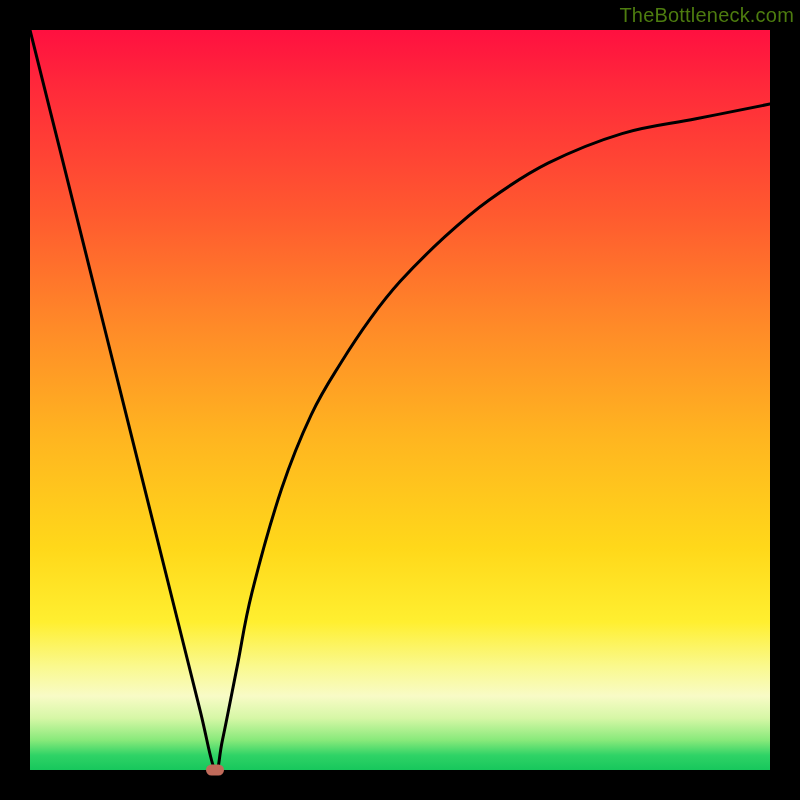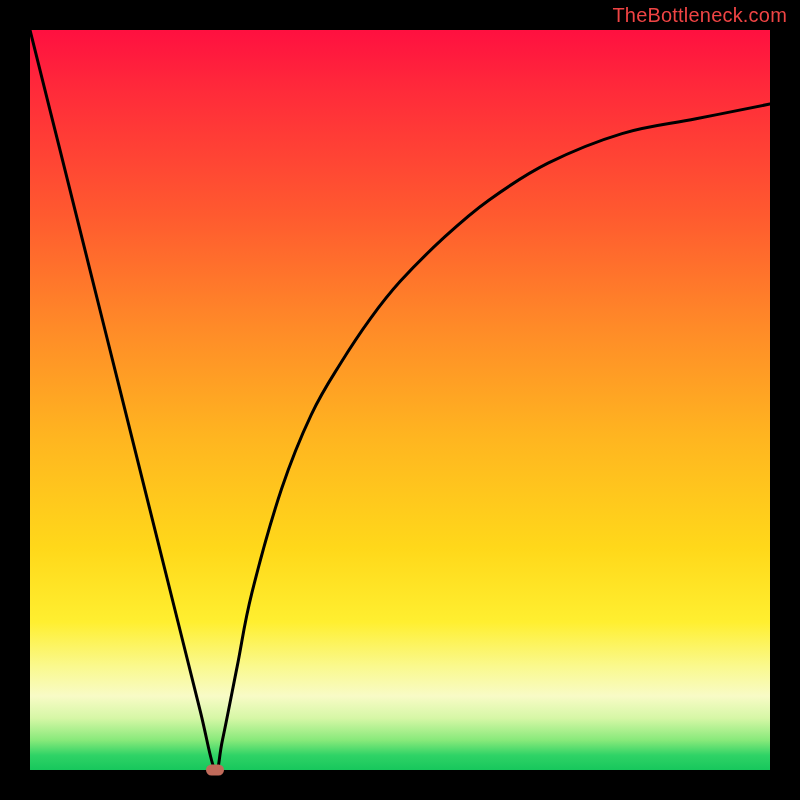--- a/index.html
+++ b/index.html
@@ -37,22 +37,22 @@
       #f8fbc6 90%,
       #d6f7a6 93%,
       #87e97a 96%,
       #2fd366 98%,
       #17c75c 100%
     );
   }
   .watermark {
     position: absolute;
     top: 4px;
-    right: 13px;
-    color: #ef4444;
+    right: 6px;
+    color: #4d7c0f;
     font-size: 20px;
     font-weight: 500;
     letter-spacing: 0.2px;
     user-select: none;
   }
   svg.curve {
     position: absolute;
     left: 0;
     top: 0;
     width: 740px;

